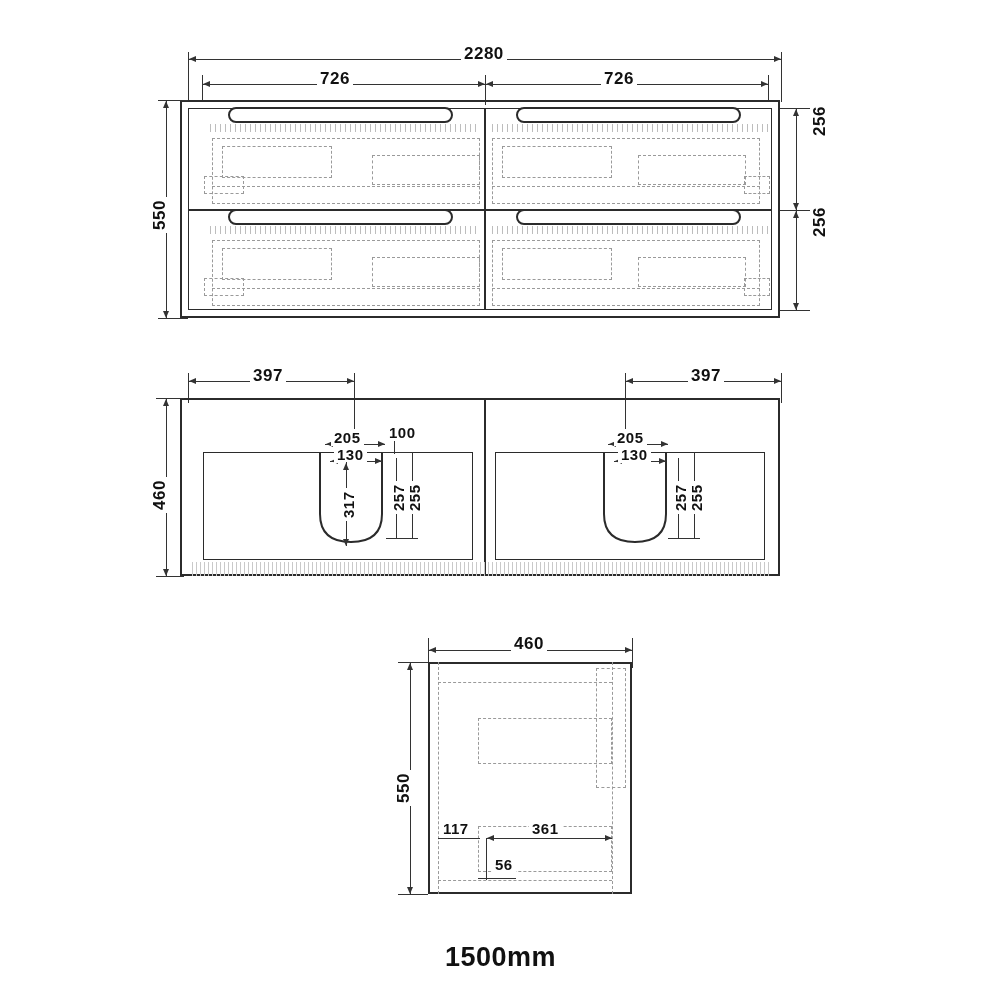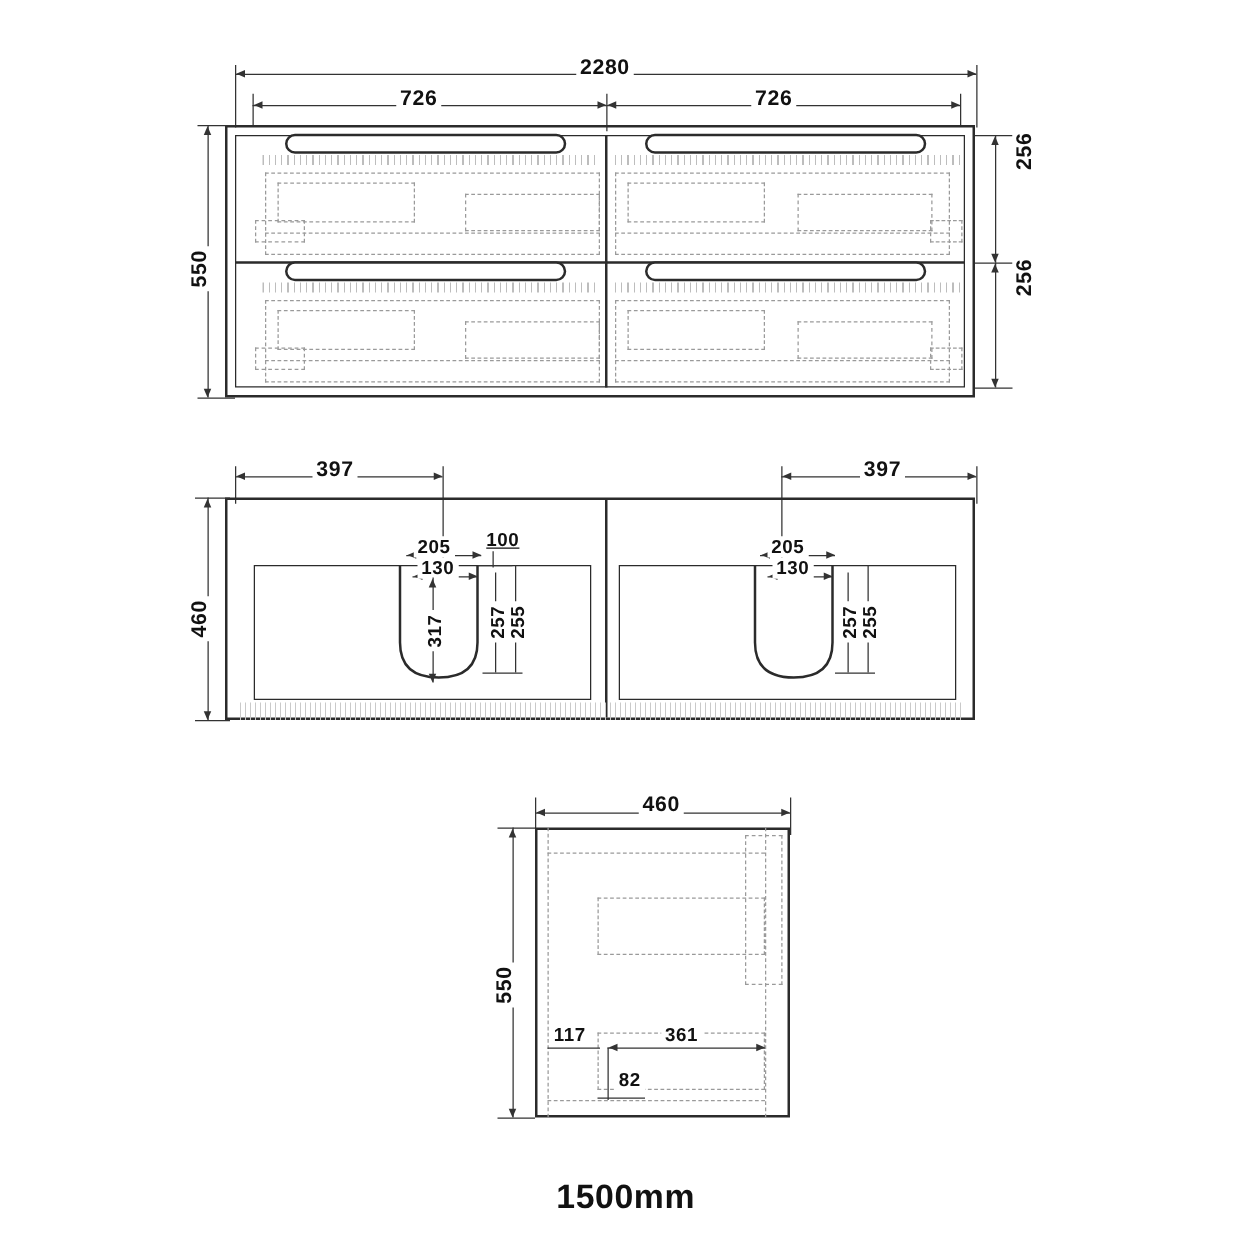--- a/index.html
+++ b/index.html
@@ -199,21 +199,21 @@
   <div class="arrowR" style="left:378px;top:441px;"></div>
   <div class="lbl small" style="left:331px;top:429px;">205</div>
 
   <div class="dim dimh" style="left:330px;top:461px;width:52px;"></div>
   <div class="arrowL" style="left:331px;top:458px;"></div>
   <div class="arrowR" style="left:375px;top:458px;"></div>
   <div class="lbl small" style="left:334px;top:446px;">130</div>
 
   <div class="dim dimv" style="left:394px;top:426px;height:28px;"></div>
   <div class="dim dimh" style="left:382px;top:452px;width:28px;"></div>
-  <div class="lbl small" style="left:386px;top:424px;text-decoration:underline;">100</div>
+  <div class="lbl small" style="left:386px;top:424px;">100</div>
 
   <div class="dim dimv" style="left:346px;top:462px;height:84px;"></div>
   <div class="arrowU" style="left:343px;top:463px;"></div>
   <div class="arrowD" style="left:343px;top:539px;"></div>
   <div class="lbl vert small" style="left:340px;top:521px;">317</div>
 
   <div class="dim dimv" style="left:396px;top:458px;height:80px;"></div>
   <div class="lbl vert small" style="left:390px;top:514px;">257</div>
   <div class="dim dimv" style="left:412px;top:452px;height:86px;"></div>
   <div class="lbl vert small" style="left:406px;top:514px;">255</div>
@@ -259,17 +259,17 @@
   <div class="lbl vert" style="left:394px;top:806px;">550</div>
 
   <div class="dim dimh" style="left:438px;top:838px;width:42px;"></div>
   <div class="lbl small" style="left:440px;top:820px;">117</div>
   <div class="dim dimh" style="left:486px;top:838px;width:126px;"></div>
   <div class="arrowL" style="left:487px;top:835px;"></div>
   <div class="arrowR" style="left:605px;top:835px;"></div>
   <div class="lbl small" style="left:529px;top:820px;">361</div>
   <div class="dim dimv" style="left:486px;top:838px;height:42px;"></div>
   <div class="dim dimh" style="left:478px;top:878px;width:38px;"></div>
-  <div class="lbl small" style="left:492px;top:856px;">82</div>
+  <div class="lbl small" style="left:492px;top:856px;">56</div>
 
   <div class="caption" style="left:445px;top:942px;">1500mm</div>
 
 </div>
 
 </body></html>

